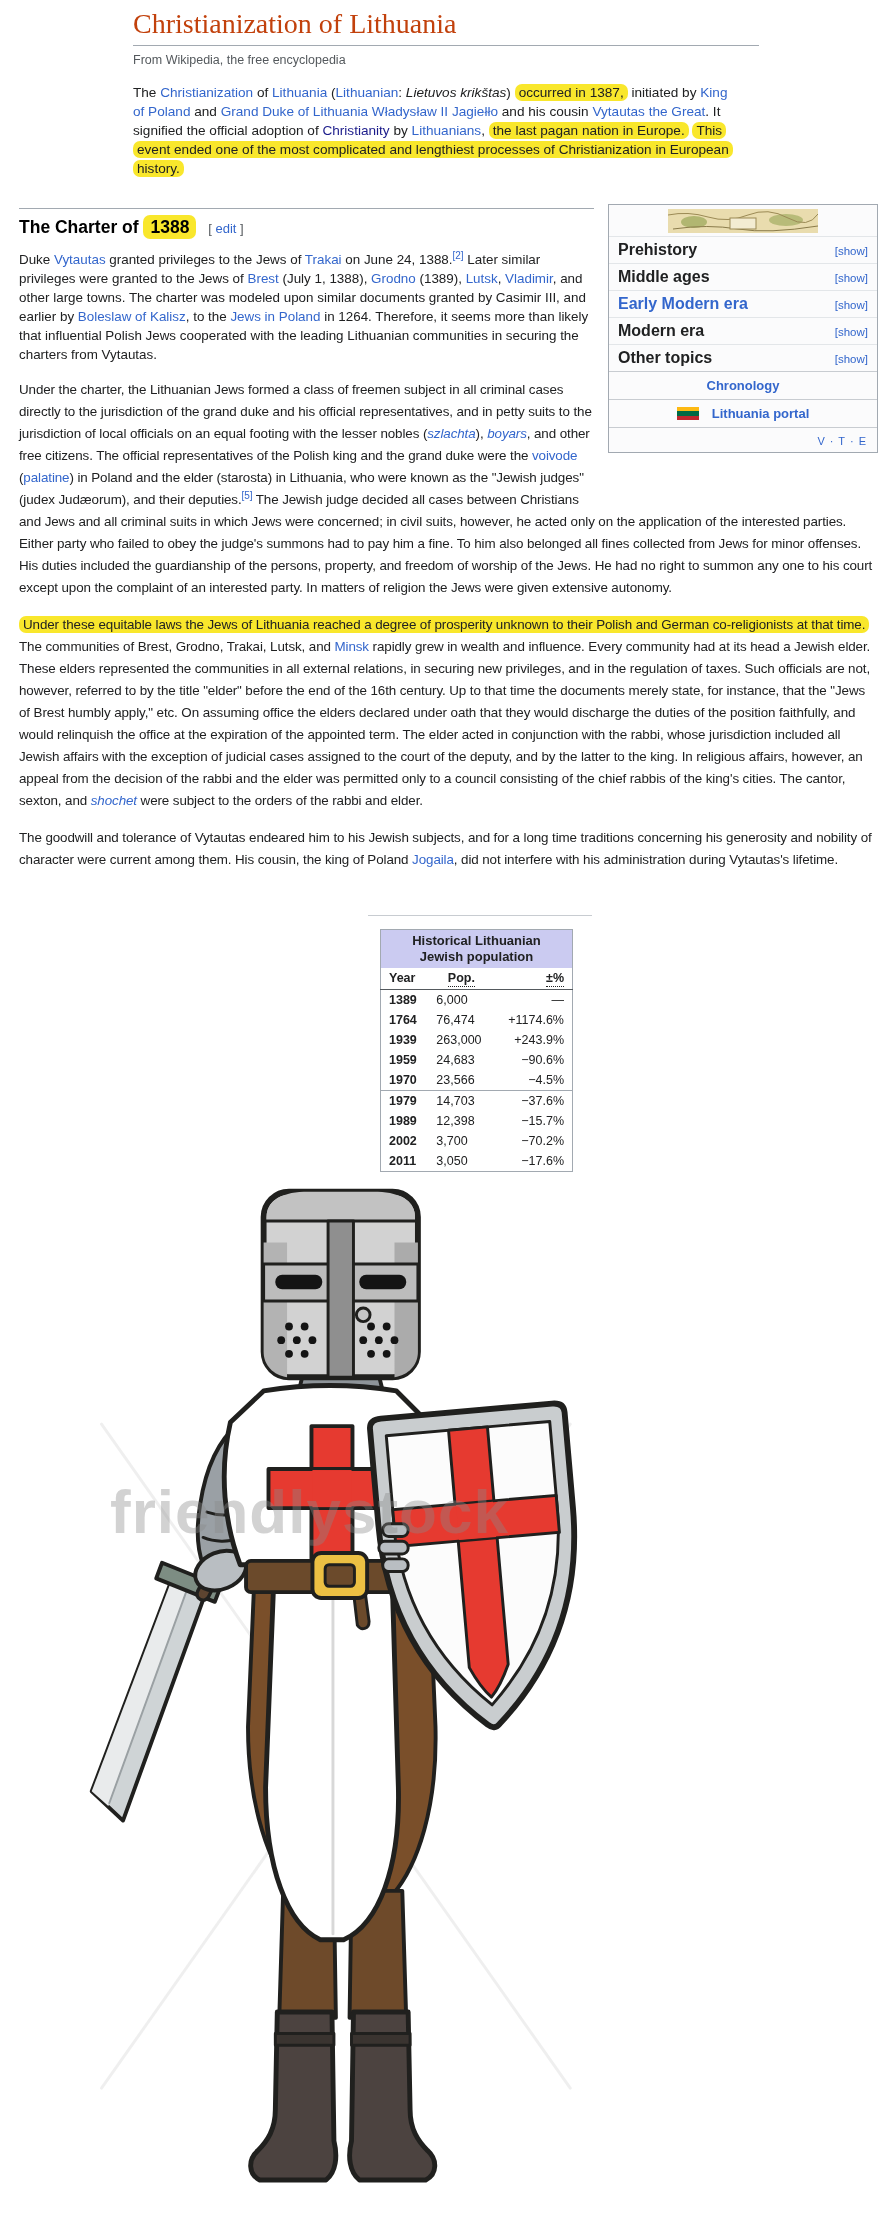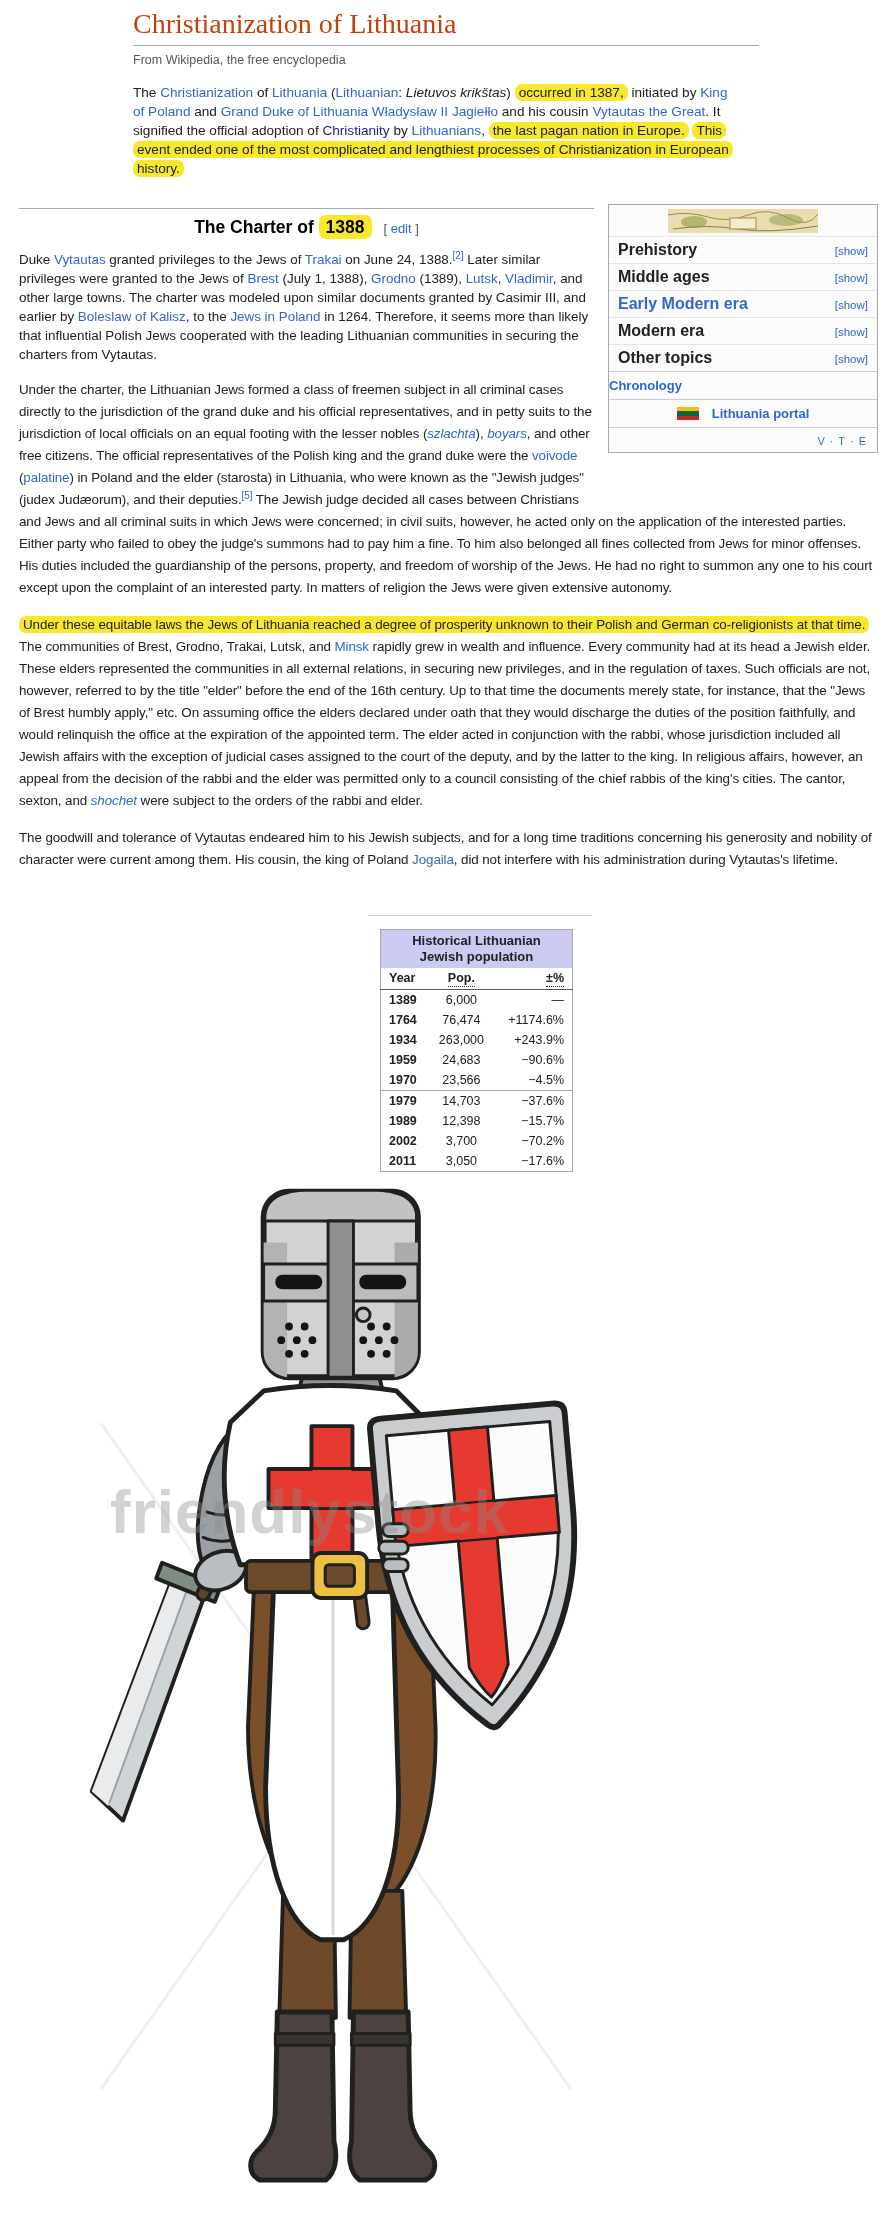--- a/index.html
+++ b/index.html
@@ -39,38 +39,38 @@
   }
   .sb-map{display:block;margin:2px auto 3px;}
   .sb-row{
     display:flex;justify-content:space-between;align-items:baseline;
     padding:4px 9px;border-top:1px solid #e3e6e9;
   }
   .sb-label{font-weight:bold;font-size:16px;color:#202122;}
   .sb-label.active{color:var(--link);}
   .sb-show{color:var(--link);font-size:11.5px;}
   .sb-center{
-    font-weight:bold;color:var(--link);
+    text-align:center;font-weight:bold;color:var(--link);
     font-size:13px;padding:6px 0;border-top:1px solid #c8ccd1;
   }
   .sb-portal{
     display:flex;justify-content:center;align-items:center;gap:13px;
     font-weight:bold;color:var(--link);font-size:13px;
     padding:6px 0;border-top:1px solid #c8ccd1;
   }
   .flag{
     width:22px;height:13px;display:inline-block;
     background:linear-gradient(to bottom,
       var(--flag-yellow) 0 33.3%, var(--flag-green) 33.3% 66.6%, var(--flag-red) 66.6% 100%);
   }
   .sb-vte{
     text-align:right;color:var(--link);font-size:11px;
     padding:7px 10px 5px;border-top:1px solid #c8ccd1;letter-spacing:1px;
   }
-  .charter{font-size:17.5px;margin:2px 0 12px;color:#000;text-align:center;}
+  .charter{font-size:17.5px;margin:2px 0 12px;color:#000;}
   .charter .hl{padding:2px 7px;}
   .edit{font-size:13px;font-weight:normal;margin-left:7px;}
   .edit .bracket{color:var(--secondary-text);}
   .edit .edit-word{color:var(--link);}
   .para{font-size:13.4px;line-height:19px;margin:0 0 15px;}
   .para.tall{line-height:22px;letter-spacing:-0.1px;}
   
   .table-rule{height:1px;background:#c8ccd1;width:224px;margin:44px 0 13px 368px;border:0;}
   .pop-table{
     margin-left:380px;width:193px;border-collapse:collapse;
@@ -80,21 +80,21 @@
   .pt-title{
     background:var(--table-header-bg);font-size:13px;font-weight:bold;
     text-align:center;padding:4px 10px;line-height:16px;
   }
   .pt-cols th{font-weight:bold;border-bottom:1px solid #54595d;padding-bottom:4px;}
   .pt-cols th:nth-of-type(1){text-align:left;}
   .pt-cols th:nth-of-type(2){text-align:center;}
   .pt-cols th:nth-of-type(3){text-align:right;}
   .abbr{border-bottom:1px dotted #202122;padding-bottom:1px;}
   .pop-table tbody td:nth-of-type(1){font-weight:bold;text-align:left;}
-  .pop-table tbody td:nth-of-type(2){text-align:center;}
+  .pop-table tbody td:nth-of-type(2){text-align:left;}
   .pop-table tbody td:nth-of-type(3){text-align:right;}
   .pop-table tbody tr:nth-of-type(6) td{border-top:1px solid #a2a9b1;}
   
   .stock{position:relative;height:1048px;margin-top:8px;}
   .knight{display:block;margin-left:66px;}
   .watermark{
     position:absolute;left:110px;top:296px;
     font-size:62px;font-weight:bold;letter-spacing:1px;
     color:#8a8a8a;opacity:0.38;pointer-events:none;
   }
@@ -189,21 +189,21 @@
         <td>—</td>
       </tr>
 
       <tr>
         <td>1764</td>
         <td>76,474</td>
         <td>+1174.6%</td>
       </tr>
 
       <tr>
-        <td>1934</td>
+        <td>1939</td>
         <td>263,000</td>
         <td>+243.9%</td>
       </tr>
 
       <tr>
         <td>1959</td>
         <td>24,683</td>
         <td>−90.6%</td>
       </tr>
 

